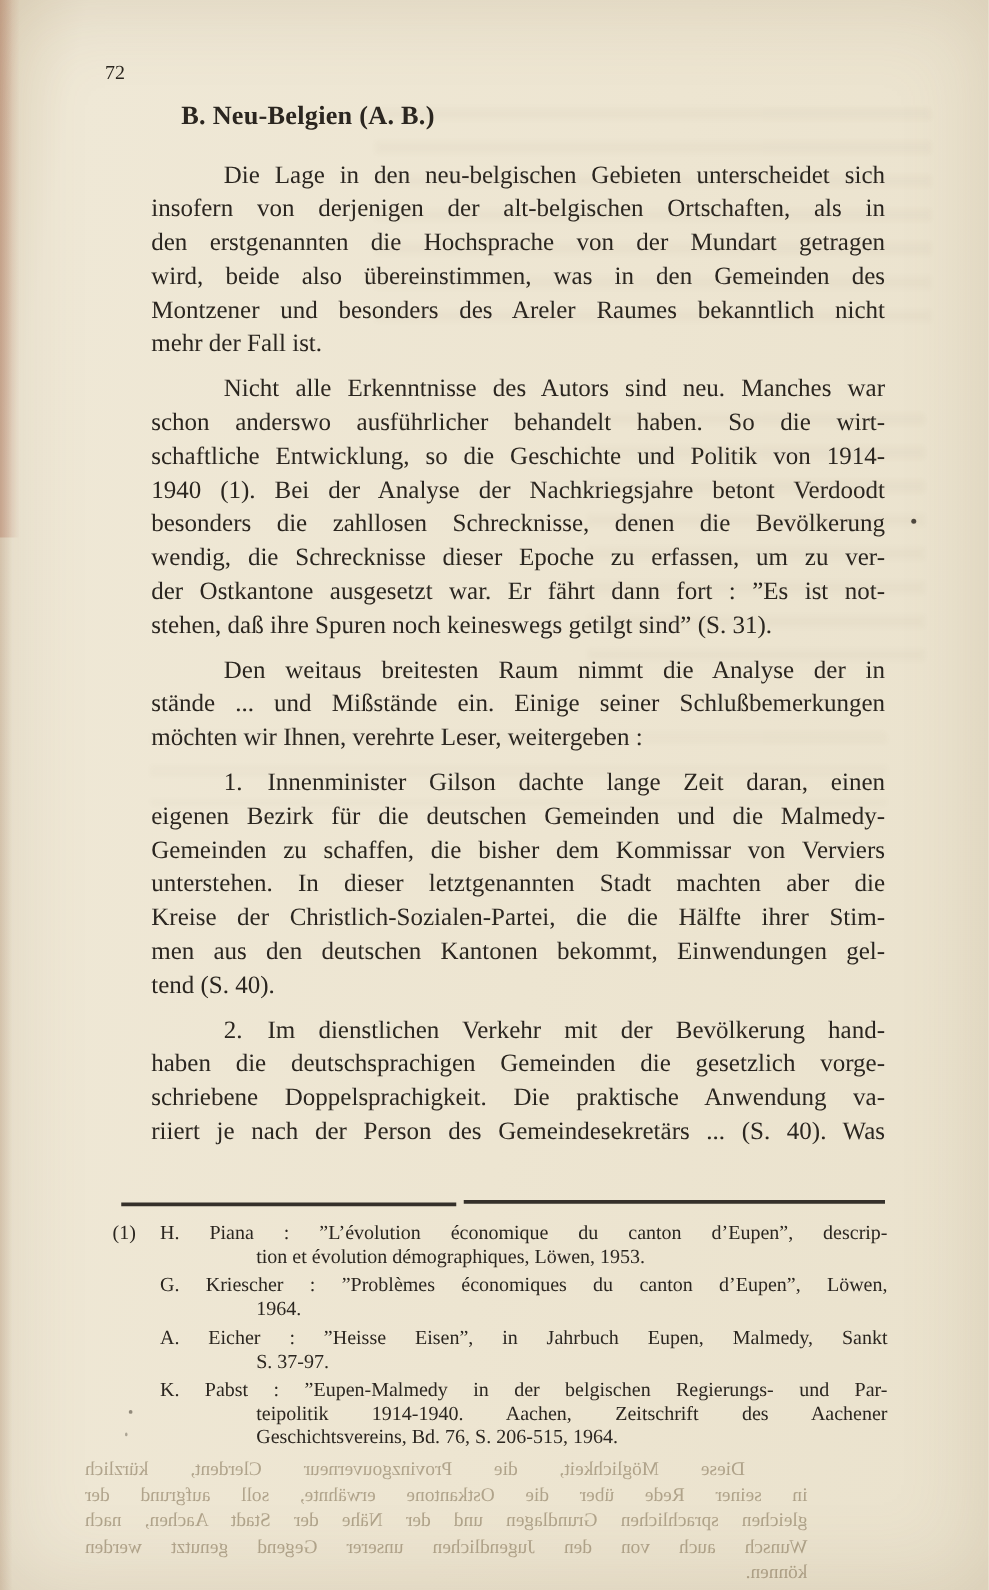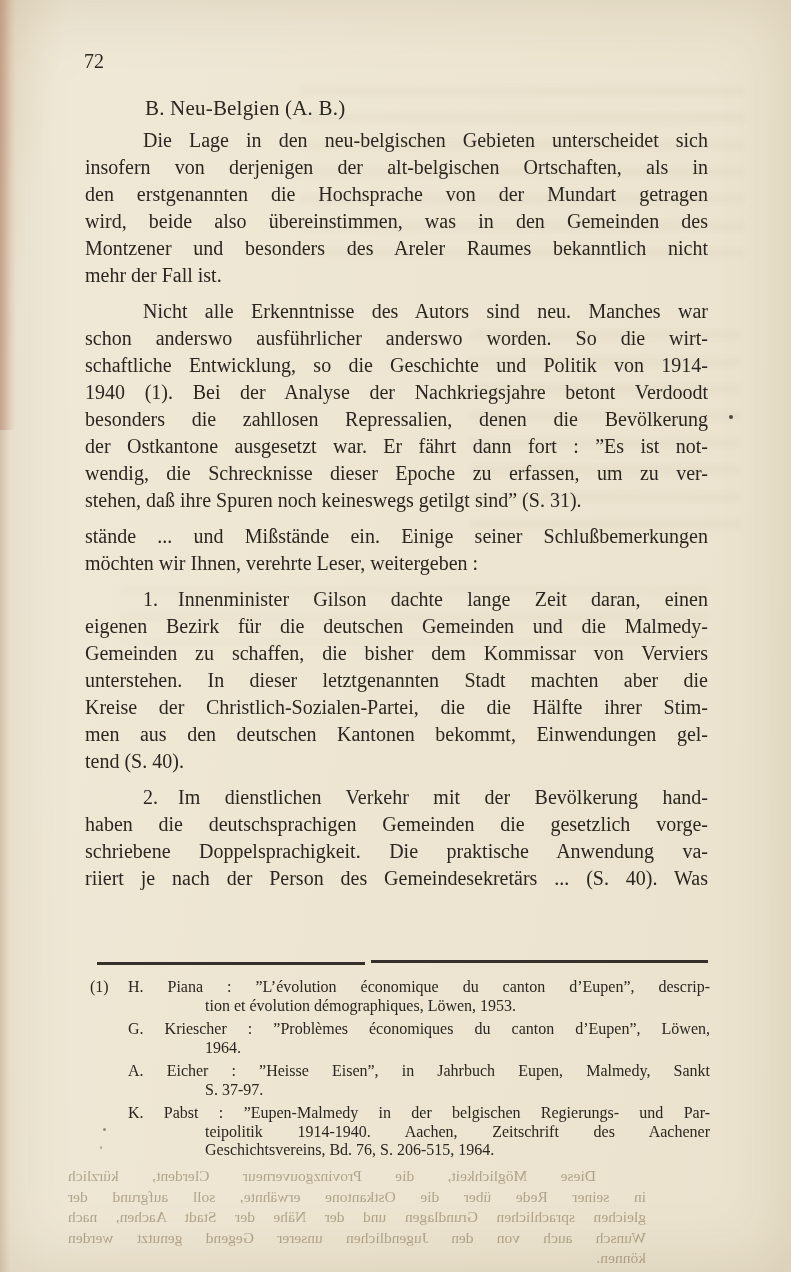--- a/index.html
+++ b/index.html
@@ -16,25 +16,25 @@
   .edge-left{position:absolute;left:0;top:0;width:18px;height:430px;
     background:linear-gradient(90deg,rgba(196,138,118,0.50),rgba(196,138,118,0) 88%);}
   .edge-left2{position:absolute;left:0;top:0;width:10px;height:100%;
     background:linear-gradient(90deg,rgba(170,130,100,0.28),rgba(170,130,100,0));}
   .ghost{position:absolute;opacity:0.055;filter:blur(2px);border-radius:4px;
     background:repeating-linear-gradient(180deg,rgba(116,98,70,0.55) 0 10px,transparent 10px 27px);}
   .g1{left:300px;top:86px;width:445px;height:175px;}
   .g2{left:470px;top:330px;width:270px;height:200px;}
   .g3{left:120px;top:585px;width:590px;height:60px;opacity:0.04;}
 
-  .pagenum{position:absolute;left:84px;top:50px;font-size:20px;}
-  .heading{position:absolute;left:145px;top:96px;font-size:21px;font-weight:normal;letter-spacing:0.2px;}
+  .pagenum{position:absolute;left:84px;top:50px;font-size:16px;}
+  .heading{position:absolute;left:145px;top:80px;font-size:21px;font-weight:bold;letter-spacing:0.2px;}
 
   .body-text{position:absolute;left:85px;top:127px;width:623px;font-size:20px;line-height:27px;}
-  .para{margin-bottom:9px;}
+  .para{margin-bottom:9px;margin-left:36px;}
   .line{text-align:justify;text-align-last:justify;text-justify:inter-word;}
   .line.last{text-align-last:left;}
   .line.ind{text-indent:58px;}
 
   .rule{position:absolute;background:#35302a;height:3px;}
   .rule-l{left:97px;top:962px;width:268px;}
   .rule-r{left:371px;top:960px;width:337px;}
 
   .footnotes{position:absolute;left:90px;top:978px;width:620px;font-size:16px;line-height:18.5px;}
   .fn{display:grid;grid-template-columns:38px 1fr;margin-bottom:5px;}
@@ -70,29 +70,30 @@
       <div class="para">
         <div class="line ind">Die Lage in den neu-belgischen Gebieten unterscheidet sich</div>
         <div class="line">insofern von derjenigen der alt-belgischen Ortschaften, als in</div>
         <div class="line">den erstgenannten die Hochsprache von der Mundart getragen</div>
         <div class="line">wird, beide also übereinstimmen, was in den Gemeinden des</div>
         <div class="line">Montzener und besonders des Areler Raumes bekanntlich nicht</div>
         <div class="line last">mehr der Fall ist.</div>
       </div>
       <div class="para">
         <div class="line ind">Nicht alle Erkenntnisse des Autors sind neu. Manches war</div>
-        <div class="line">schon anderswo ausführlicher anderswo worden. So die wirt-</div>
+        <div class="line">schon anderswo ausführlicher behandelt haben. So die wirt-</div>
         <div class="line">schaftliche Entwicklung, so die Geschichte und Politik von 1914-</div>
         <div class="line">1940 (1). Bei der Analyse der Nachkriegsjahre betont Verdoodt</div>
-        <div class="line">besonders die zahllosen Repressalien, denen die Bevölkerung</div>
+        <div class="line">besonders die zahllosen Schrecknisse, denen die Bevölkerung</div>
+        <div class="line">wendig, die Schrecknisse dieser Epoche zu erfassen, um zu ver-</div>
         <div class="line">der Ostkantone ausgesetzt war. Er fährt dann fort : ”Es ist not-</div>
-        <div class="line">wendig, die Schrecknisse dieser Epoche zu erfassen, um zu ver-</div>
         <div class="line last">stehen, daß ihre Spuren noch keineswegs getilgt sind” (S. 31).</div>
       </div>
       <div class="para">
+        <div class="line ind">Den weitaus breitesten Raum nimmt die Analyse der in</div>
         <div class="line">stände ... und Mißstände ein. Einige seiner Schlußbemerkungen</div>
         <div class="line last">möchten wir Ihnen, verehrte Leser, weitergeben :</div>
       </div>
       <div class="para">
         <div class="line ind">1. Innenminister Gilson dachte lange Zeit daran, einen</div>
         <div class="line">eigenen Bezirk für die deutschen Gemeinden und die Malmedy-</div>
         <div class="line">Gemeinden zu schaffen, die bisher dem Kommissar von Verviers</div>
         <div class="line">unterstehen. In dieser letztgenannten Stadt machten aber die</div>
         <div class="line">Kreise der Christlich-Sozialen-Partei, die die Hälfte ihrer Stim-</div>
         <div class="line">men aus den deutschen Kantonen bekommt, Einwendungen gel-</div>

